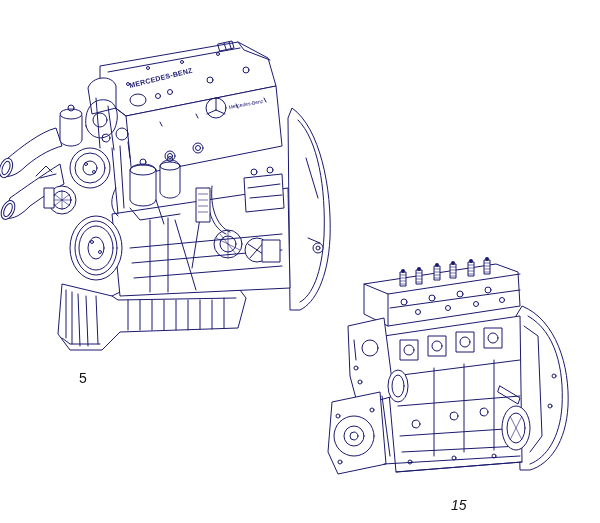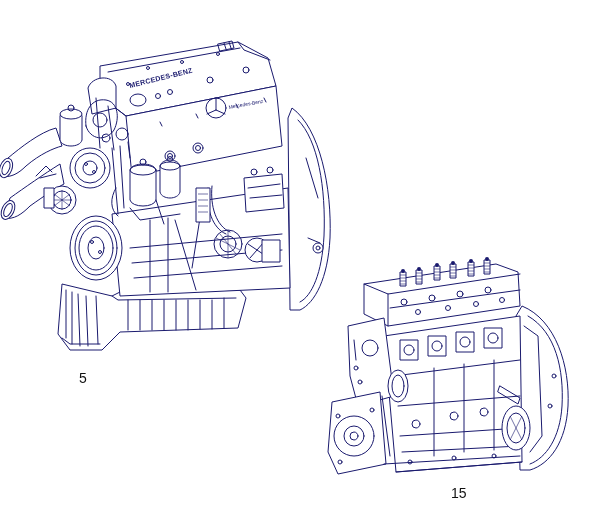--- a/index.html
+++ b/index.html
@@ -222,15 +222,15 @@
       <ellipse class="ln" cx="192" cy="172" rx="9" ry="15"></ellipse>
       <path class="lnt" d="M186,160 L198,184 M198,160 L186,184"></path>
 
       <path class="ln" d="M60,208 L196,200 M72,216 L198,206"></path>
       <circle class="ln" cx="86" cy="206" r="2"></circle>
       <circle class="ln" cx="130" cy="202" r="2"></circle>
       <circle class="ln" cx="170" cy="200" r="2"></circle>
     </svg>
   </div>
 
-  <div class="callout" style="left:451px; top:486px;">15</div>
+  <div class="callout" style="left:451px; top:498px;font-style:italic;">15</div>
 
 </div>
 
 </body></html>

